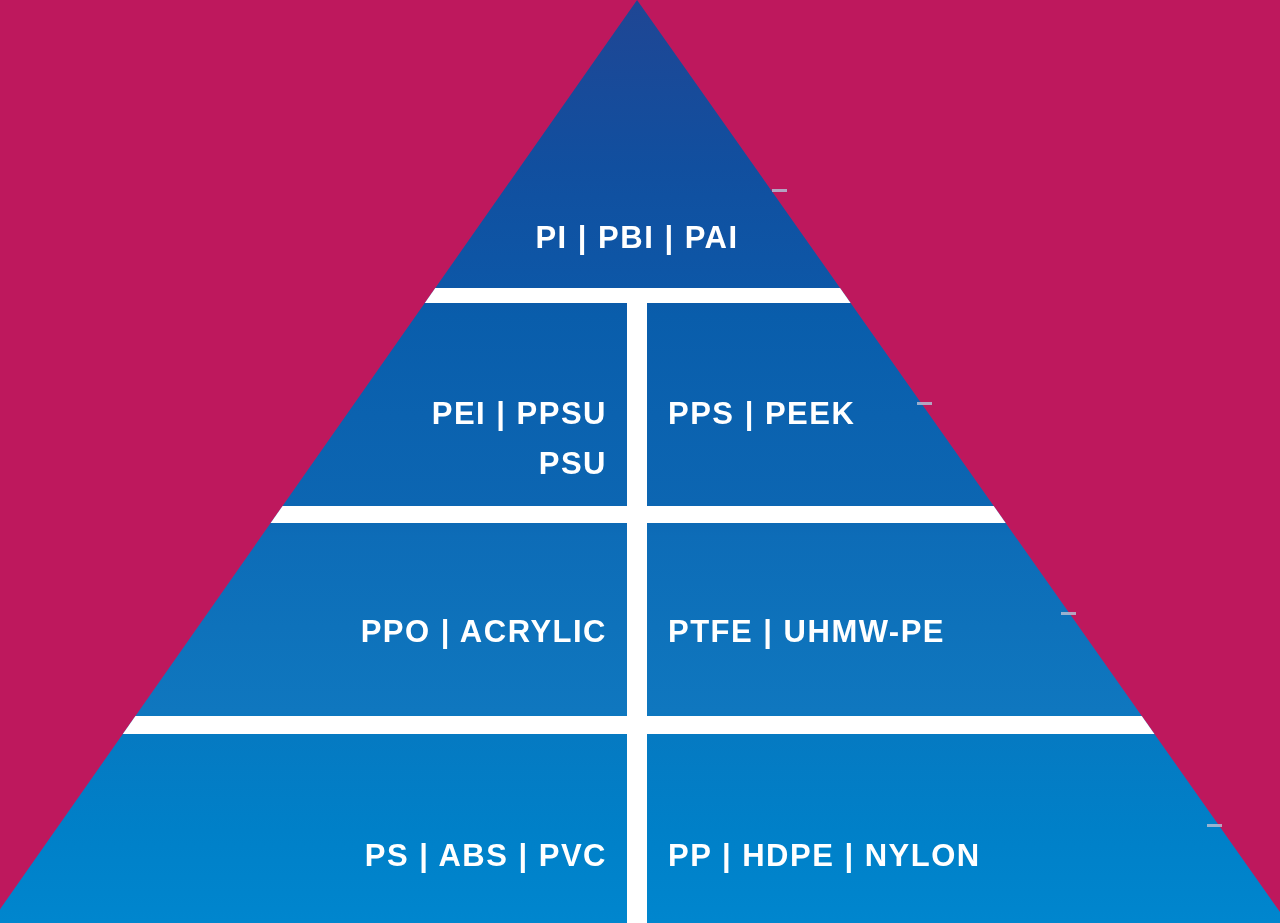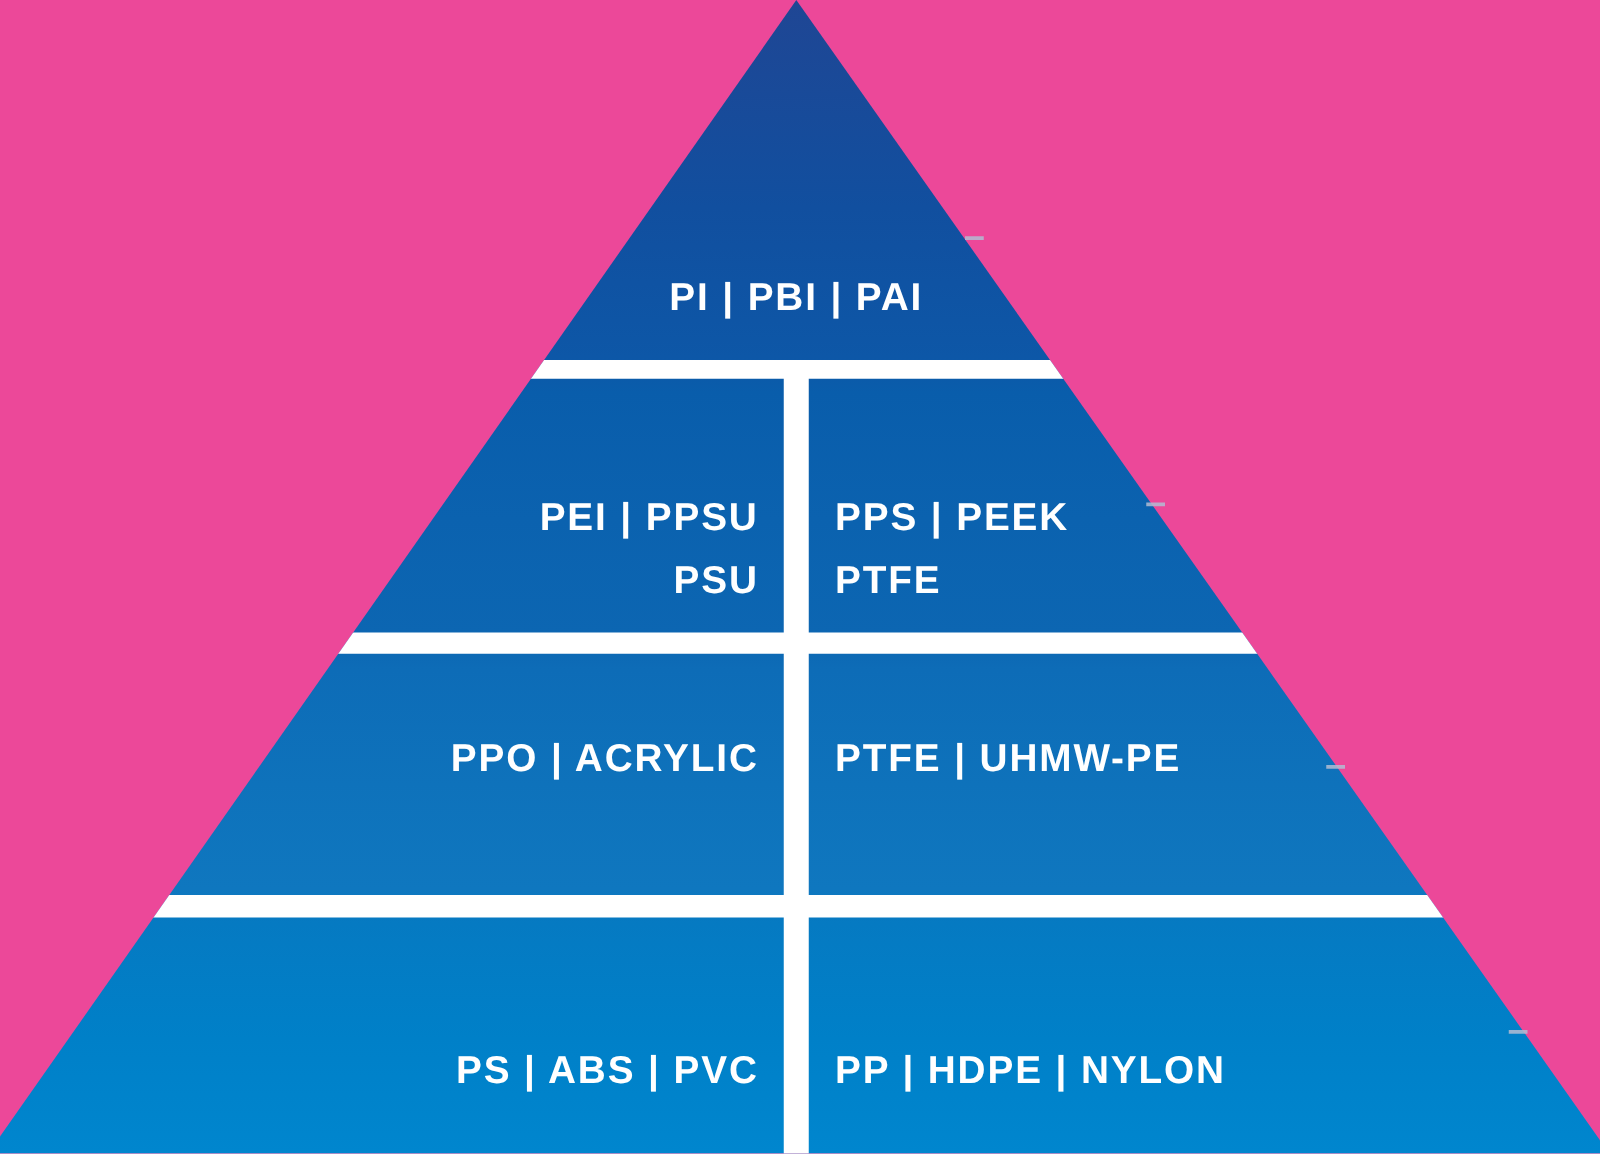--- a/index.html
+++ b/index.html
@@ -5,21 +5,21 @@
   html, body {
     margin: 0;
     padding: 0;
     background: #ffffff;
     font-family: "Liberation Sans", "DejaVu Sans", sans-serif;
   }
   .canvas {
     position: relative;
     width: 1280px;
     height: 923px;
-    background: #ec4899;
+    background: #be185d;
     overflow: hidden;
   }
   
   .pyramid {
     position: absolute;
     inset: 0;
     background: linear-gradient(180deg,
       #1f4694 0%,
       #114f9f 18%,
       #0d57a7 31%,
@@ -74,21 +74,21 @@
     left: 0;
     width: 607px;
     text-align: right;
   }
   .cell-right {
     left: 668px;
     width: 580px;
     text-align: left;
   }
   .row-2 { top: 389px; line-height: 50px; }
-  .row-3 { top: 580px; line-height: 54px; }
+  .row-3 { top: 605px; line-height: 54px; }
   .row-4 { top: 830px; line-height: 52px; }
   
   .edge-tick {
     position: absolute;
     height: 3px;
     width: 15px;
     background: #b3bcd2;
     opacity: 0.85;
   }
   .tick-1 { left: 772px;  top: 189px; }
@@ -111,21 +111,20 @@
     <div class="cell cell-center">
       <span class="line">PI | PBI | PAI</span>
     </div>
 
     <div class="cell cell-left row-2">
       <span class="line">PEI | PPSU</span>
       <span class="line">PSU</span>
     </div>
     <div class="cell cell-right row-2">
       <span class="line">PPS | PEEK</span>
-      <span class="line">PTFE</span>
     </div>
 
     <div class="cell cell-left row-3">
       <span class="line">PPO | ACRYLIC</span>
     </div>
     <div class="cell cell-right row-3">
       <span class="line">PTFE | UHMW-PE</span>
     </div>
 
     <div class="cell cell-left row-4">

